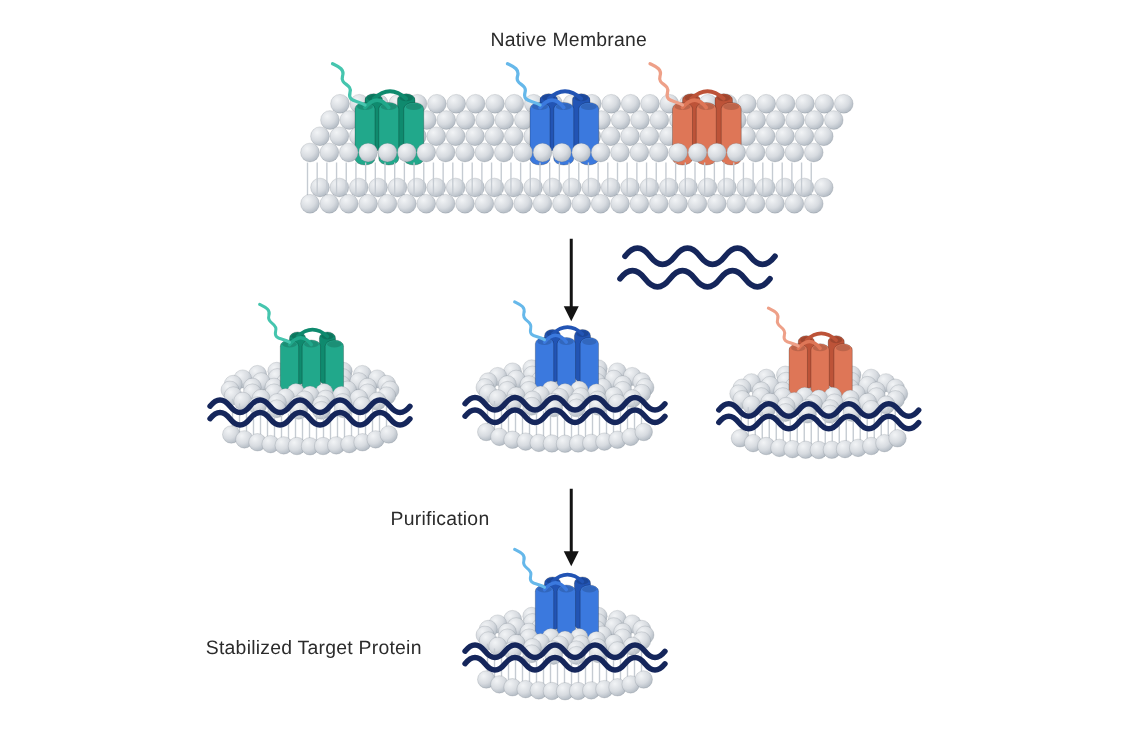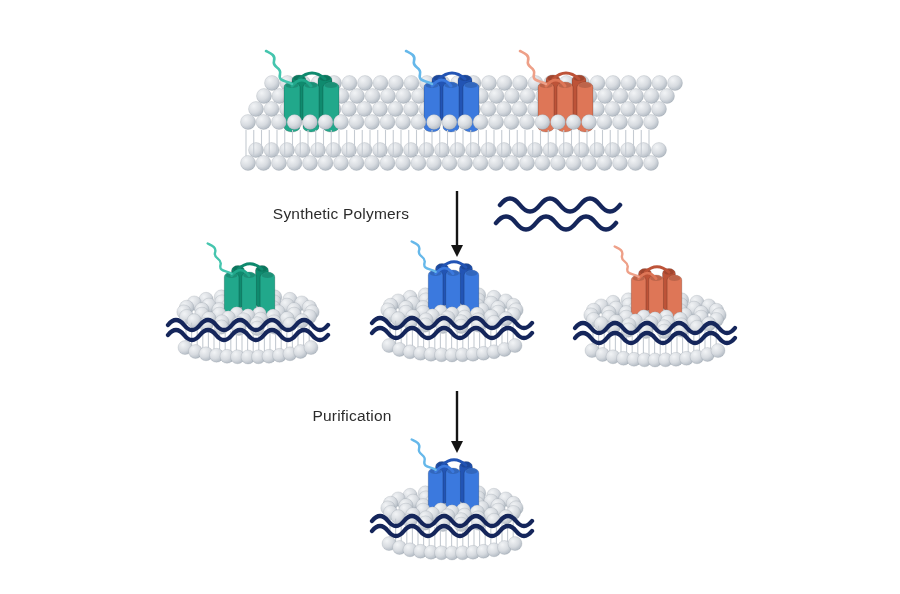--- a/index.html
+++ b/index.html
@@ -785,15 +785,16 @@
       </g>
   <defs>
         <radialGradient id="headGrad" cx="35%" cy="30%" r="80%">
           <stop offset="0%" stop-color="#f2f4f6"></stop>
           <stop offset="55%" stop-color="#d7dbe0"></stop>
           <stop offset="100%" stop-color="#aab3bd"></stop>
         </radialGradient>
       </defs>
     </svg>
 
-  <div class="lbl" style="left:341px;top:214px">Synthetic Polymers</div>
+  <div class="lbl" style="left:455px;top:33px">Native Membrane</div>
   <div class="lbl" style="left:352px;top:416px">Purification</div>
+  <div class="lbl" style="left:251px;top:519px">Stabilized Target Protein</div>
 </div>
 
 </body></html>

